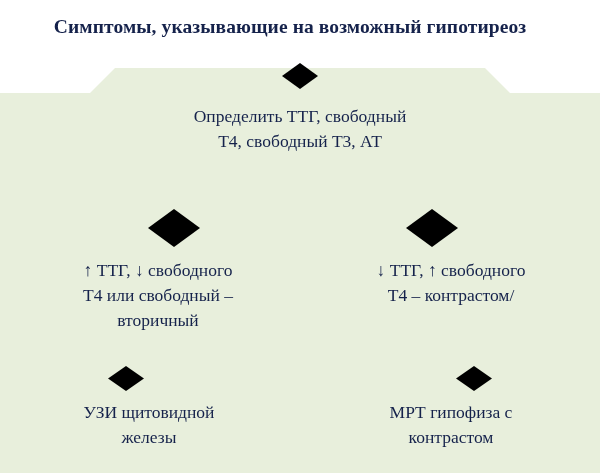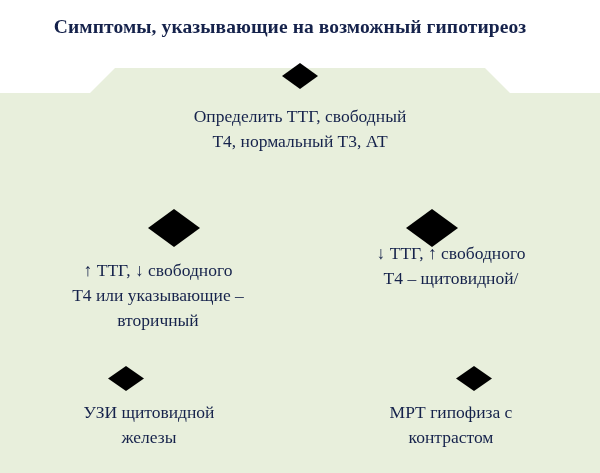--- a/index.html
+++ b/index.html
@@ -92,21 +92,21 @@
     top: 104px;
     width: 320px;
   }
   .t-left-1 {
     left: 17px;
     top: 258px;
     width: 282px;
   }
   .t-right-1 {
     left: 310px;
-    top: 241px;
+    top: 258px;
     width: 282px;
   }
   .t-left-2 {
     left: 8px;
     top: 400px;
     width: 282px;
   }
   .t-right-2 {
     left: 310px;
     top: 400px;
@@ -123,35 +123,35 @@
 <div id="stage">
 
   <div class="bg-shape"></div>
 
   <div class="title">Симптомы, указывающие на возможный гипотиреоз</div>
 
   <div class="diamond d-top"></div>
 
   <div class="node-text t-root">
     <span class="line">Определить ТТГ, свободный</span>
-    <span class="line">Т4, нормальный Т3, АТ</span>
+    <span class="line">Т4, свободный Т3, АТ</span>
   </div>
 
   <div class="diamond d-left-1"></div>
   <div class="diamond d-right-1"></div>
 
   <div class="node-text t-left-1">
     <span class="line">↑ ТТГ, ↓ свободного</span>
-    <span class="line">Т4 или указывающие –</span>
+    <span class="line">Т4 или свободный –</span>
     <span class="line">вторичный</span>
   </div>
 
   <div class="node-text t-right-1">
     <span class="line">↓ ТТГ, ↑ свободного</span>
-    <span class="line">Т4 – щитовидной/</span>
+    <span class="line">Т4 – контрастом/</span>
   </div>
 
   <div class="diamond d-left-2"></div>
   <div class="diamond d-right-2"></div>
 
   <div class="node-text t-left-2">
     <span class="line">УЗИ щитовидной</span>
     <span class="line">железы</span>
   </div>
 

